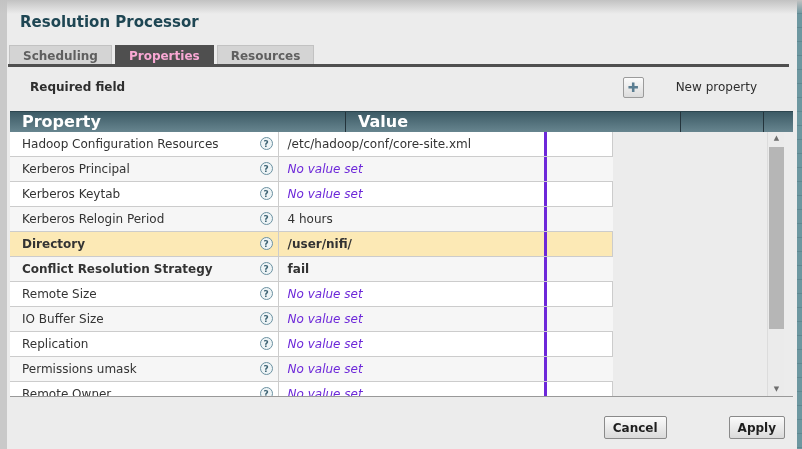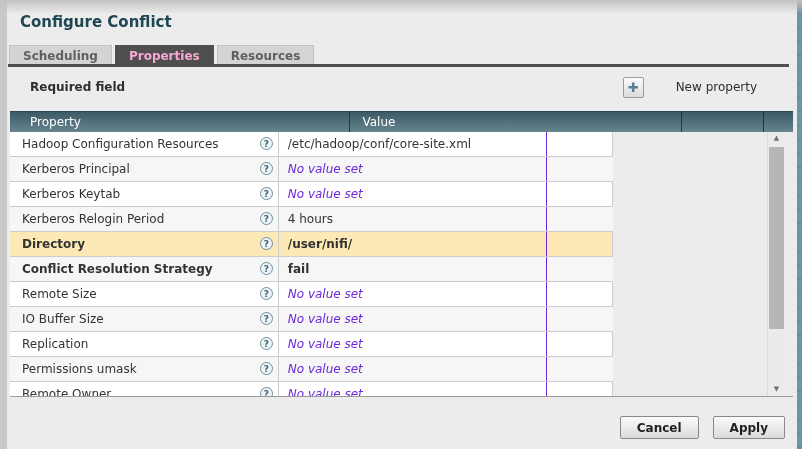--- a/index.html
+++ b/index.html
@@ -63,42 +63,41 @@
     background: linear-gradient(#fbfbfb, #dcdcdc);
     border: 1px solid #9b9b9b; border-radius: 2px;
     color: var(--accent-blue); font-size: 13px; font-weight: bold; line-height: 1;
   }
   .new-property-label { font-size: 12px; color: #2e2e2e; margin-left: 26px; }
   
   .table { position: absolute; left: 3px; top: 111px; width: 783px; }
   .thead {
     display: flex; height: 21px;
     background: linear-gradient(var(--header-top), var(--header-bottom));
-    color: #fff; font-size: 12px; font-weight: normal;
+    color: #fff; font-size: 16px; font-weight: bold;
     border-top: 1px solid #2c454f;
-    padding-left: 8px;
   }
   .thead .hcell { line-height: 20px; padding-left: 12px; }
   .h-prop { width: 335px; }
   .h-val { width: 335px; border-left: 1px solid var(--header-divider); }
   .h-empty { width: 83px; border-left: 1px solid var(--header-divider); }
   .h-scroll { width: 30px; border-left: 1px solid var(--header-divider); }
   .tbody {
     position: relative; height: 265px; overflow: hidden;
     background: #ececec; border-bottom: 1px solid #999;
   }
   .row { display: flex; width: 603px; height: 25px; background: #fff; border-bottom: 1px solid #ccc; }
   .row.alt { background: #f6f6f6; align-items: center; }
   .row.highlighted { background: var(--highlight); }
   .cell { font-size: 12px; color: #333; line-height: 24px; }
   .prop {
     width: 335px; padding-left: 12px; position: relative;
     border-right: 1px solid #ccc; white-space: nowrap; overflow: hidden;
   }
-  .val { width: 335px; padding-left: 9px; border-right: 1px solid #6d28d9; white-space: nowrap; overflow: hidden; }
+  .val { width: 335px; padding-left: 9px; border-right: 3px solid #6d28d9; white-space: nowrap; overflow: hidden; }
   .filler { width: 83px; border-right: 1px solid #ccc; }
   .row.required .pname, .row.required .val { font-weight: bold; }
   .row.empty-value .val { color: #6d28d9; font-style: italic; }
   .help {
     position: absolute; right: 5px; top: 5px; width: 13px; height: 13px;
     border: 1px solid #6b91a1; border-radius: 50%;
     background: #eef4f6; color: #3f6575;
     font-size: 9px; font-weight: bold; line-height: 13px; text-align: center;
     cursor: pointer;
   }
@@ -113,34 +112,34 @@
   }
   .scroll-up { top: 0; }
   .scroll-down { bottom: 1px; }
   .scroll-thumb {
     position: absolute; left: 1px; top: 15px; width: 15px; height: 182px;
     background: #b6b6b6; cursor: pointer;
   }
   
   .button-bar { position: absolute; right: 12px; top: 416px; display: flex; gap: 14px; }
   .btn {
-    min-width: 45px; height: 23px; padding: 0 16px;
+    min-width: 45px; height: 23px; padding: 0 8px;
     background: linear-gradient(#fbfbfb, #dadada);
     border: 1px solid #8a8a8a; border-radius: 2px;
     font-family: "DejaVu Sans", "Liberation Sans", sans-serif;
-    font-size: 12px; font-weight: bold; color: #1f1f1f; cursor: pointer;
+    font-size: 12px; font-weight: bold; color: #1f1f1f; cursor: pointer; margin-left: 48px;
   }
 </style>
 </head>
 <body>
 
 <div class="canvas-strip"></div>
 
 <div class="dialog">
-  <div class="dialog-title">Configure Conflict</div>
+  <div class="dialog-title">Resolution Processor</div>
 
   <div class="tabbar">
     <div class="tab">Scheduling</div>
     <div class="tab active">Properties</div>
     <div class="tab">Resources</div>
   </div>
   <div class="tab-underline"></div>
 
   <div class="required-label">Required field</div>
 

